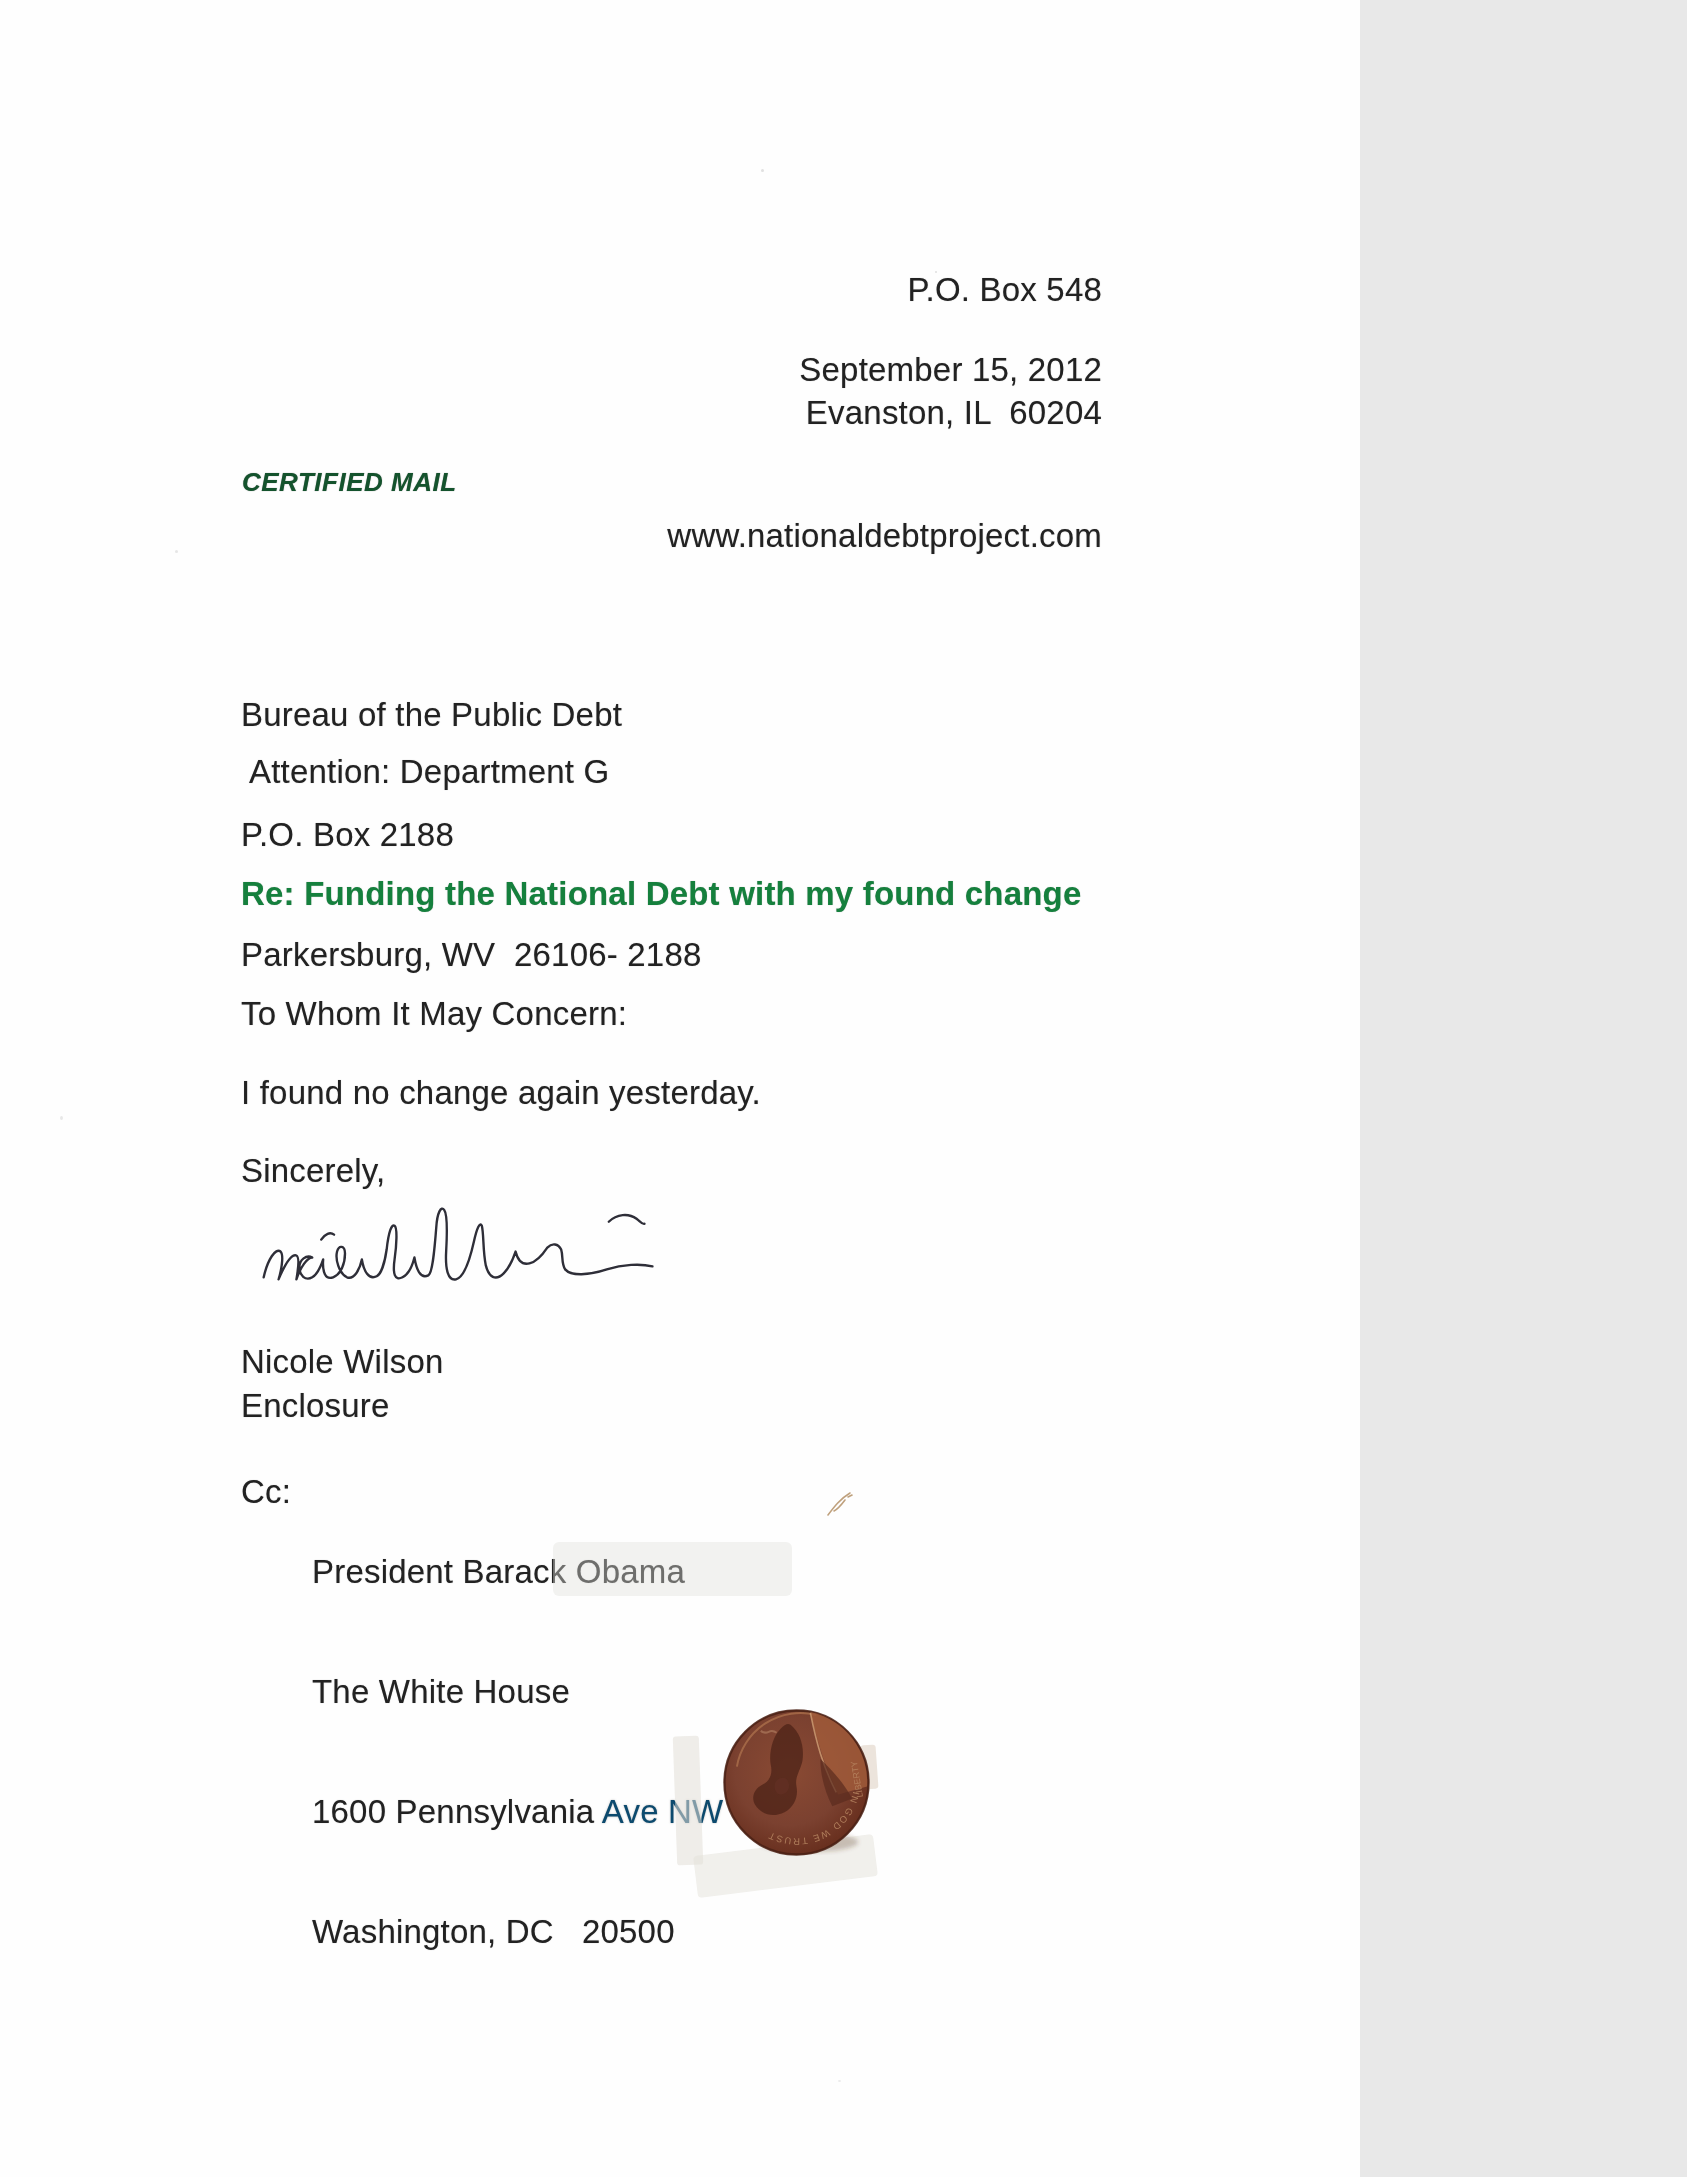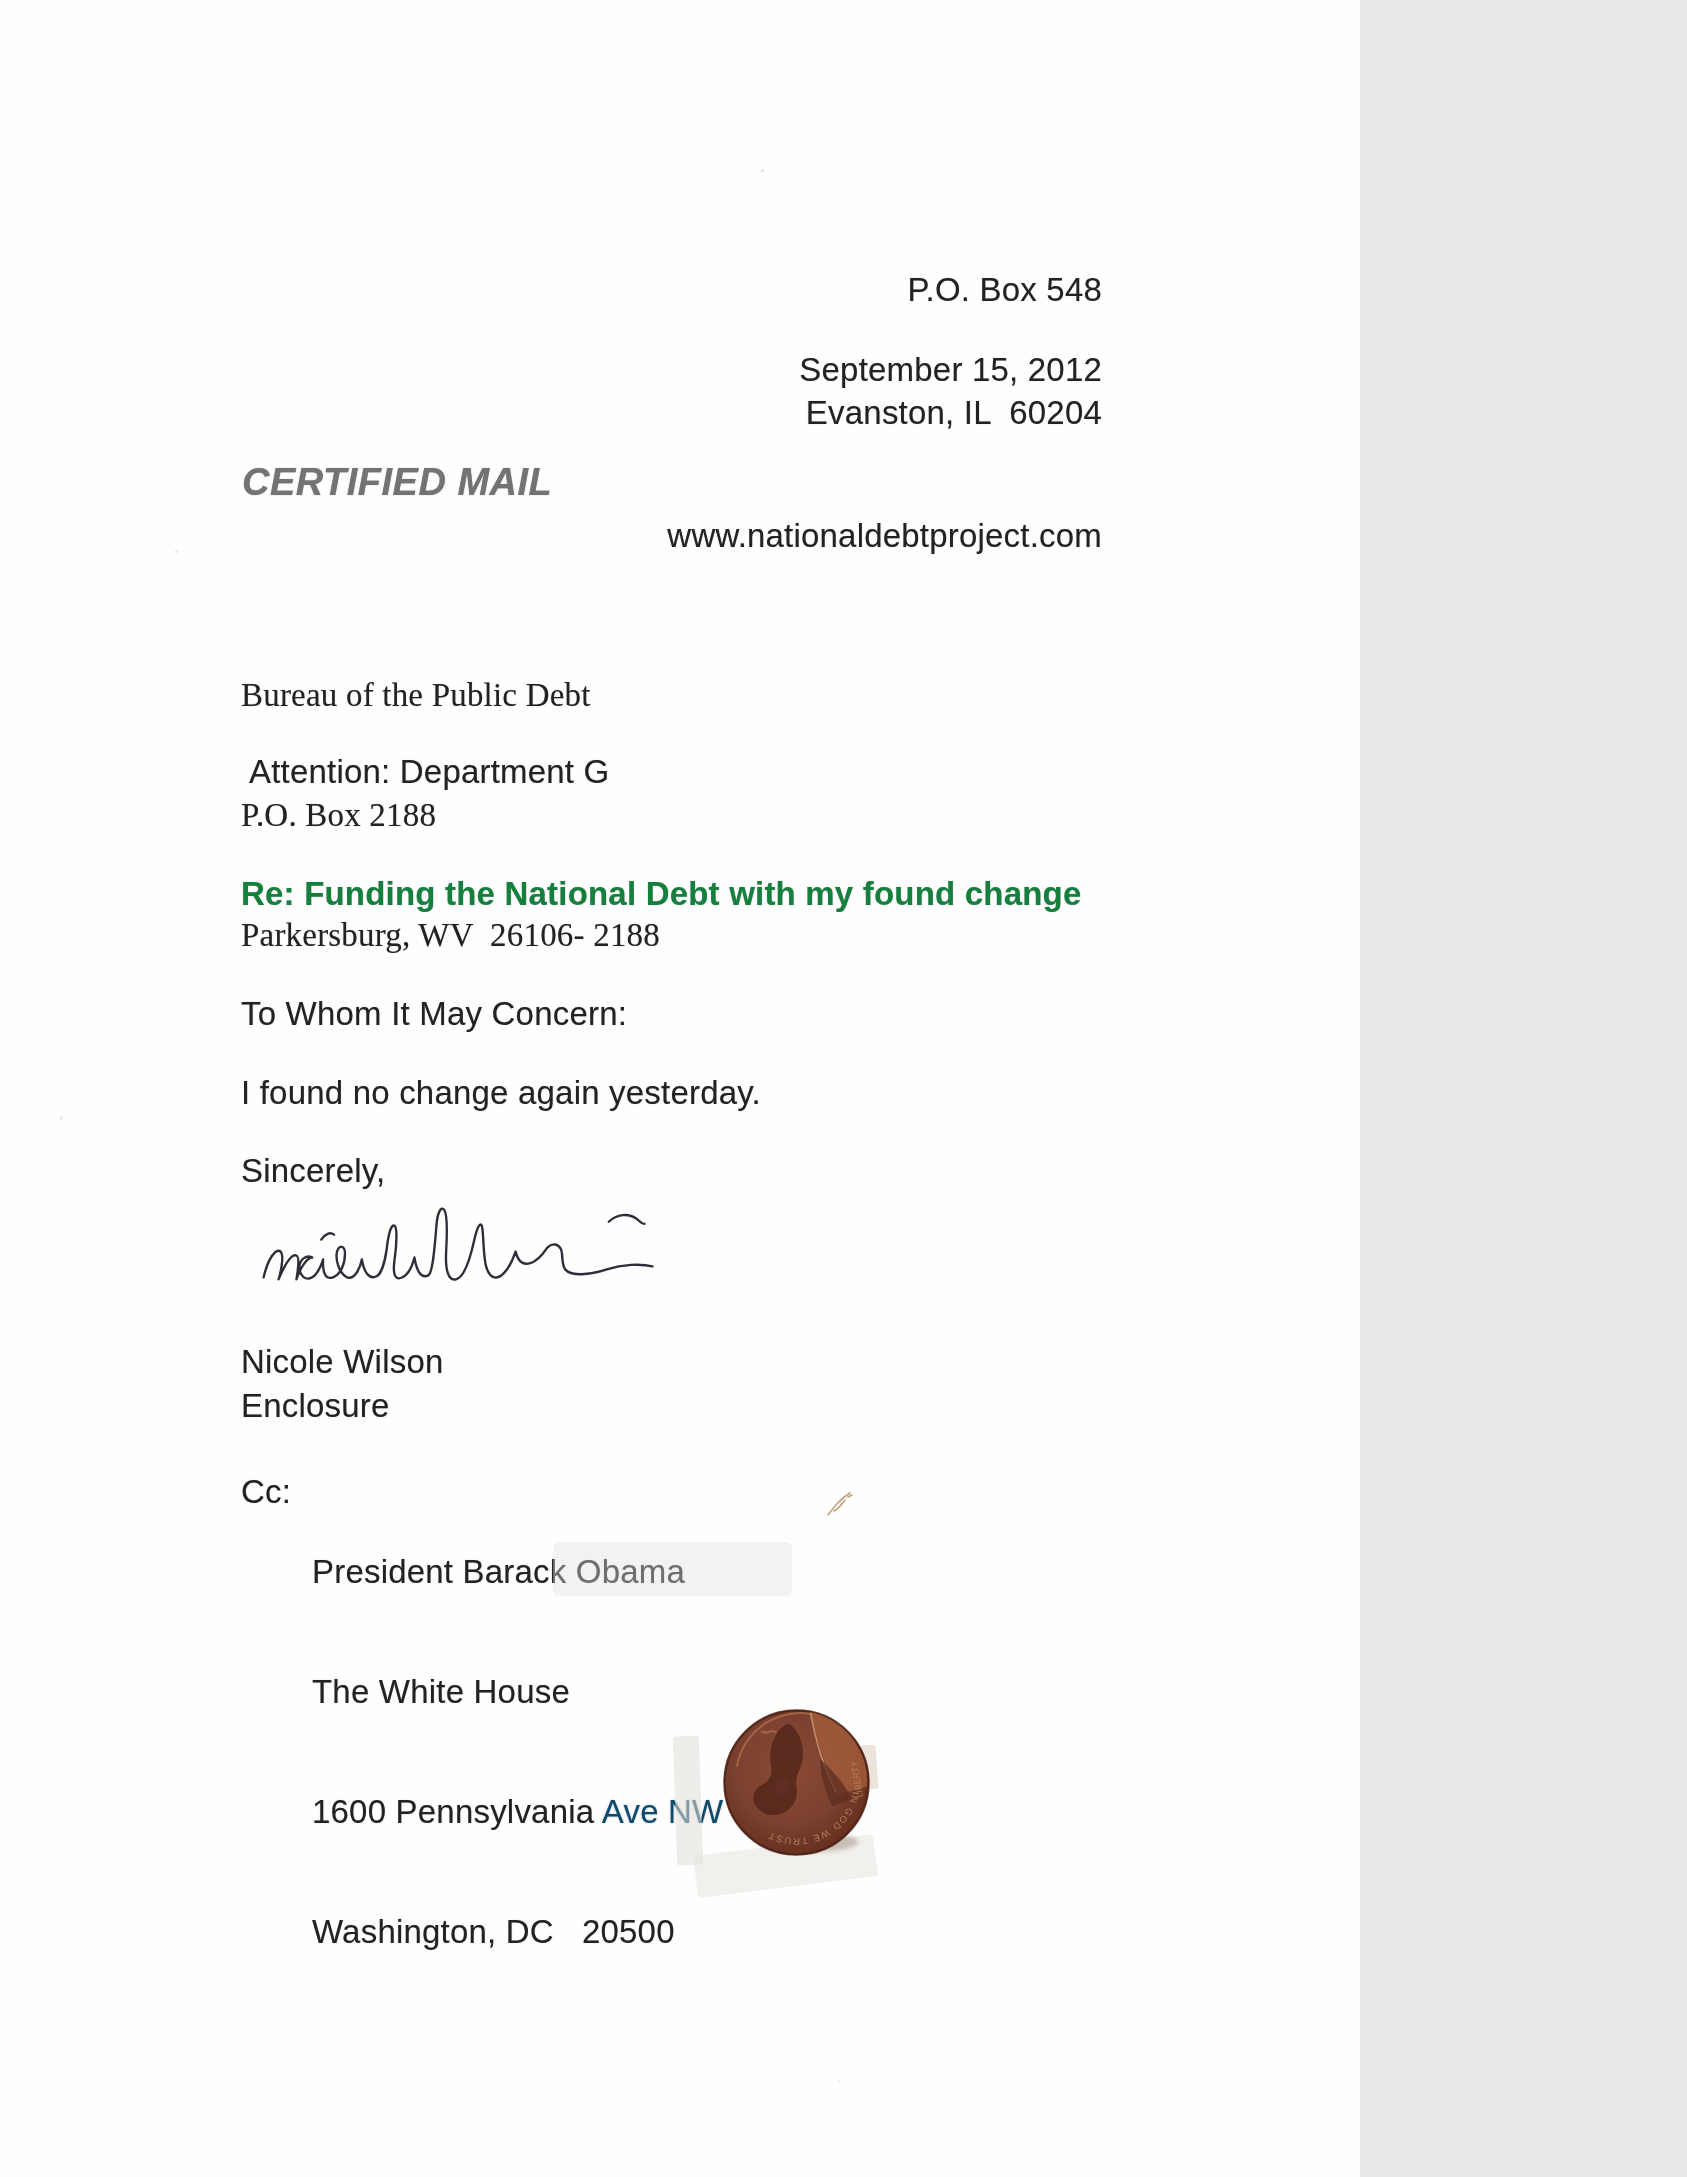--- a/index.html
+++ b/index.html
@@ -18,28 +18,28 @@
     letter-spacing:0.2px;
     color:#222;
     text-shadow:0 0 1px rgba(40,40,40,.35);
     white-space:pre;
   }
   .right-align{text-align:right;}
   .sender-block{top:187px;right:258px;line-height:41px;}
   .date-line{top:350px;right:258px;}
   .certified{
     top:462px;left:242px;
-    font-size:38px;
+    font-size:26px;
     font-weight:700;
     font-style:italic;
     letter-spacing:0.5px;
-    color:#737373;
+    color:#14532d;
     text-shadow:0 0 1px rgba(20,20,20,.5);
   }
-  .recipient-block{top:595px;left:241px;font-family:Liberation Serif, serif;}
+  .recipient-block{top:615px;left:241px;}
   .attention-line{top:752px;left:241px;margin-left:8px;}
   .subject-line{top:874px;left:241px;font-weight:700;color:#15803d;}
   .salutation-line{top:994px;left:241px;}
   .body-line{top:1073px;left:241px;}
   .closing-line{top:1151px;left:241px;}
   .signer-line{top:1342px;left:241px;text-align:center;}
   .enclosure-line{top:1386px;left:241px;}
   .cc-block{top:1472px;left:241px;display:flex;}
   .cc-label{width:71px;}
   .cc-lines div{white-space:pre;}

